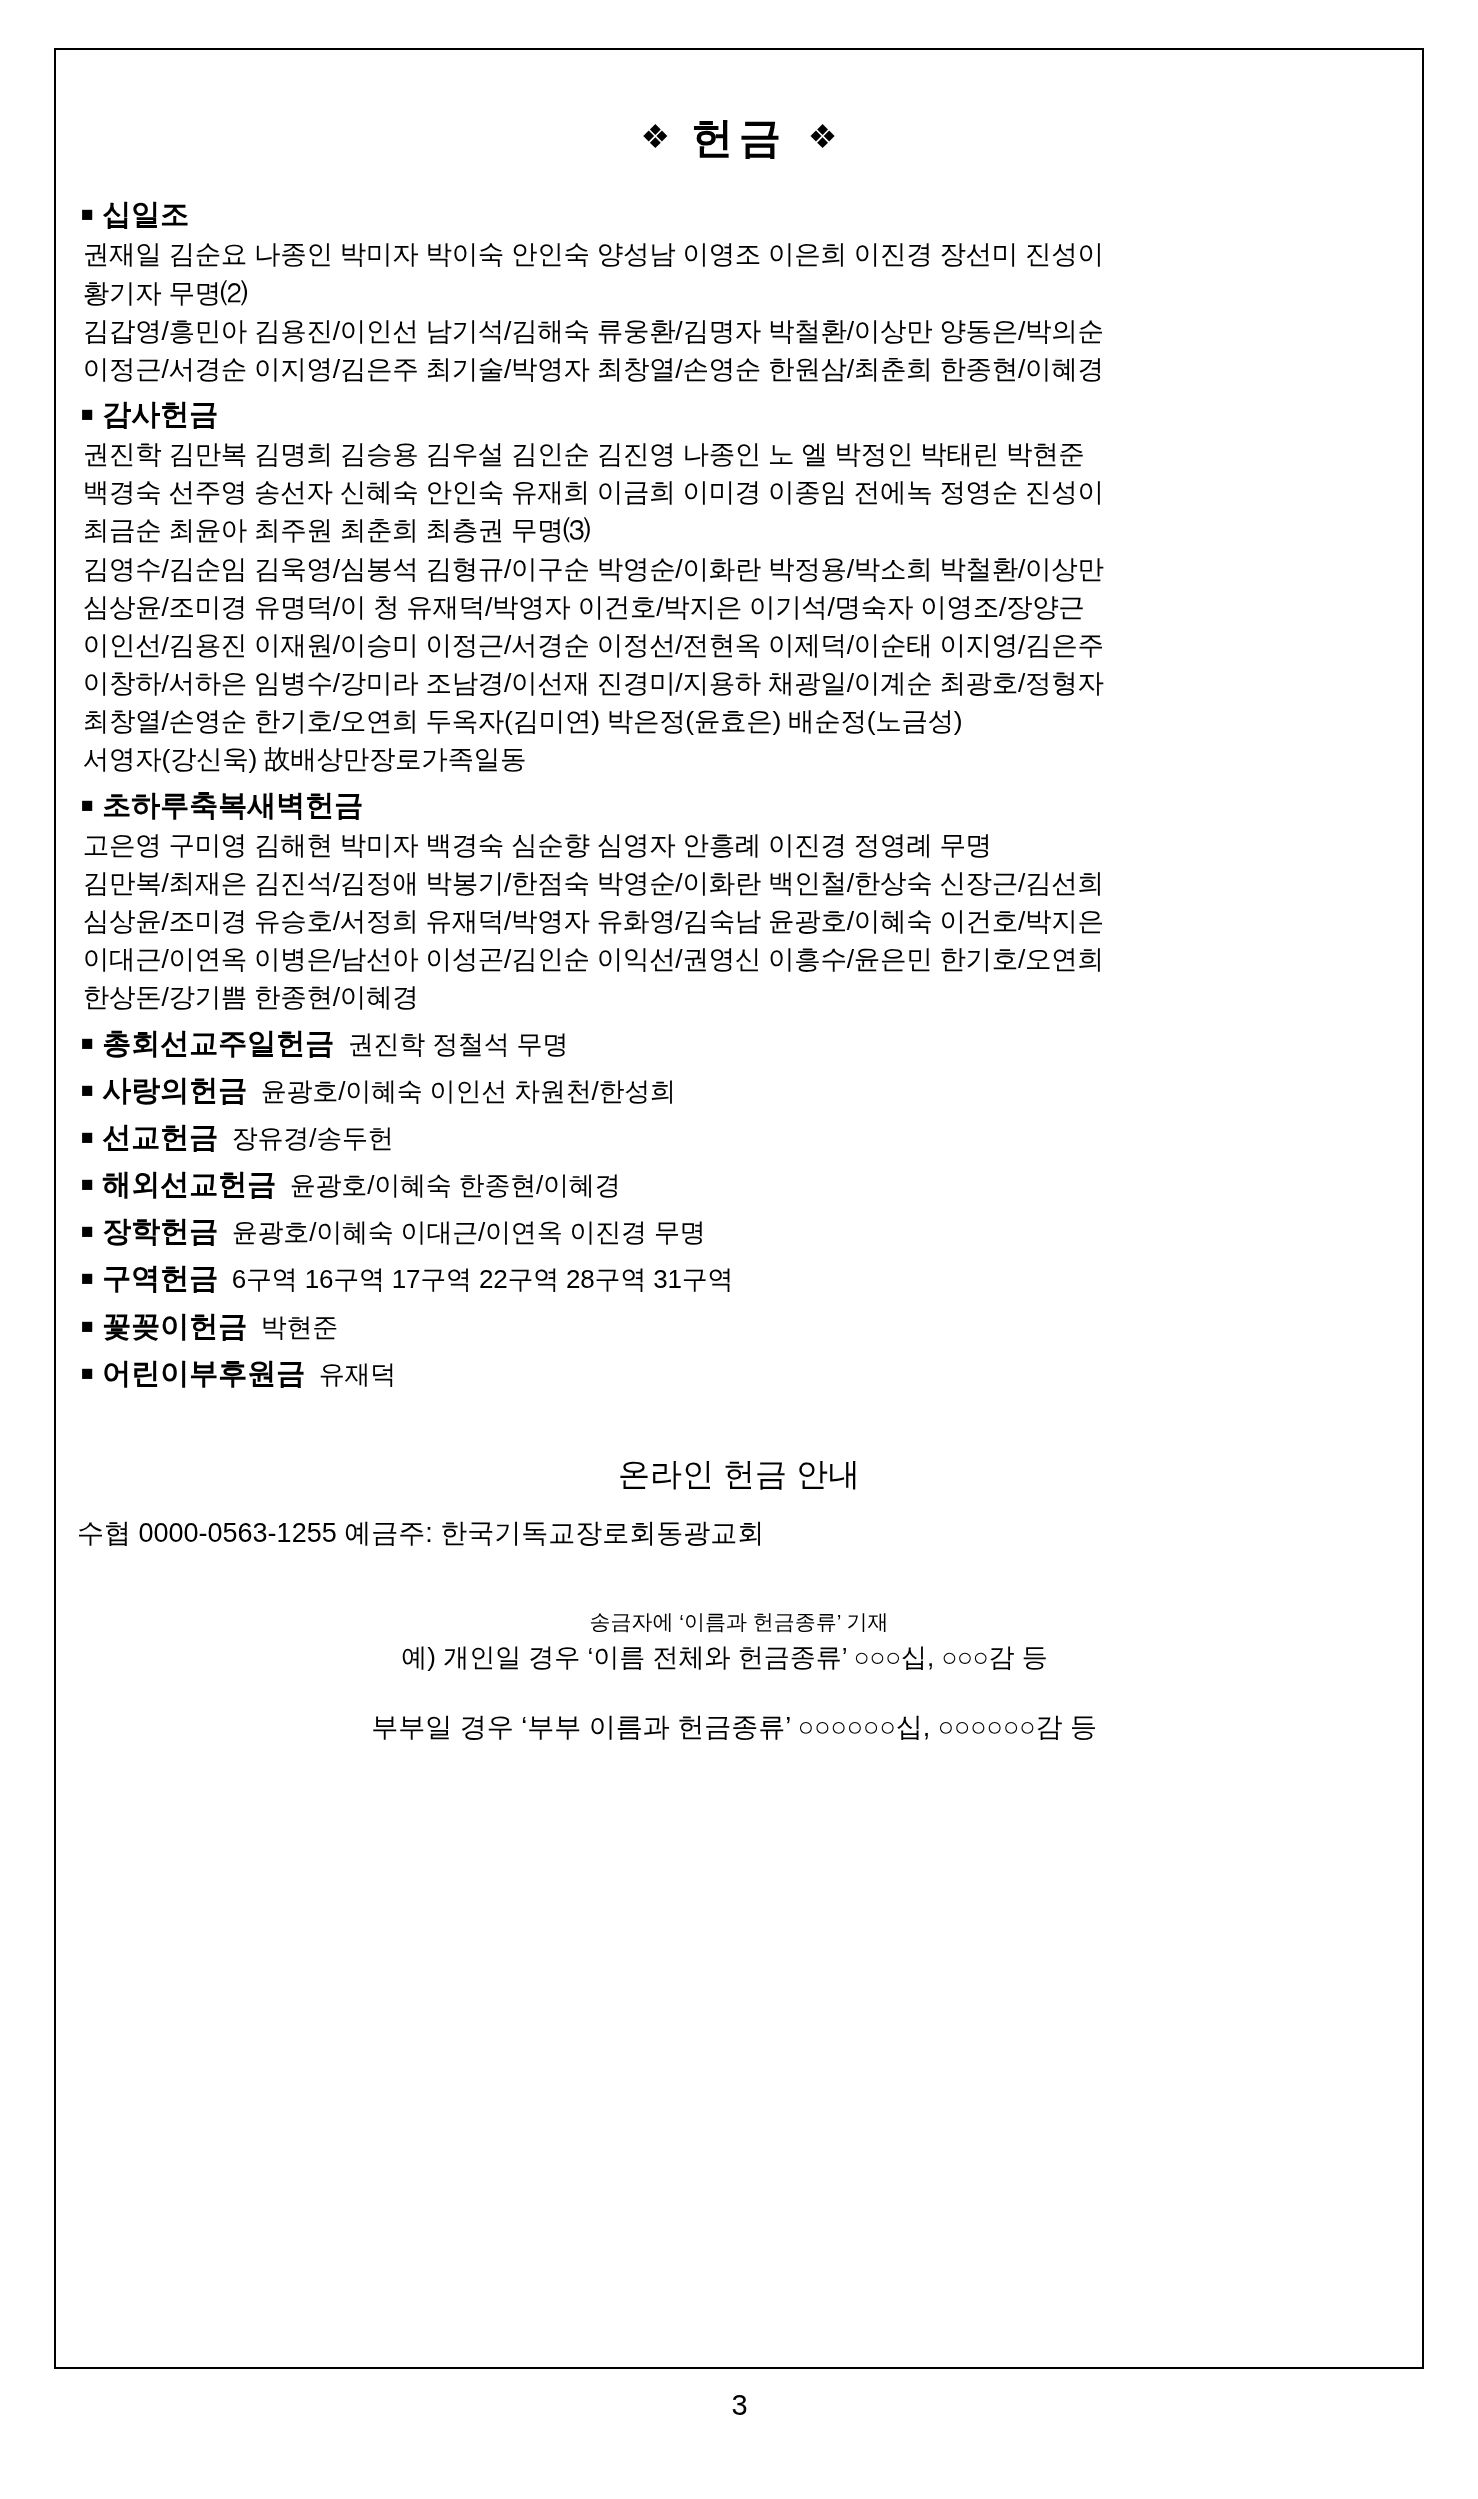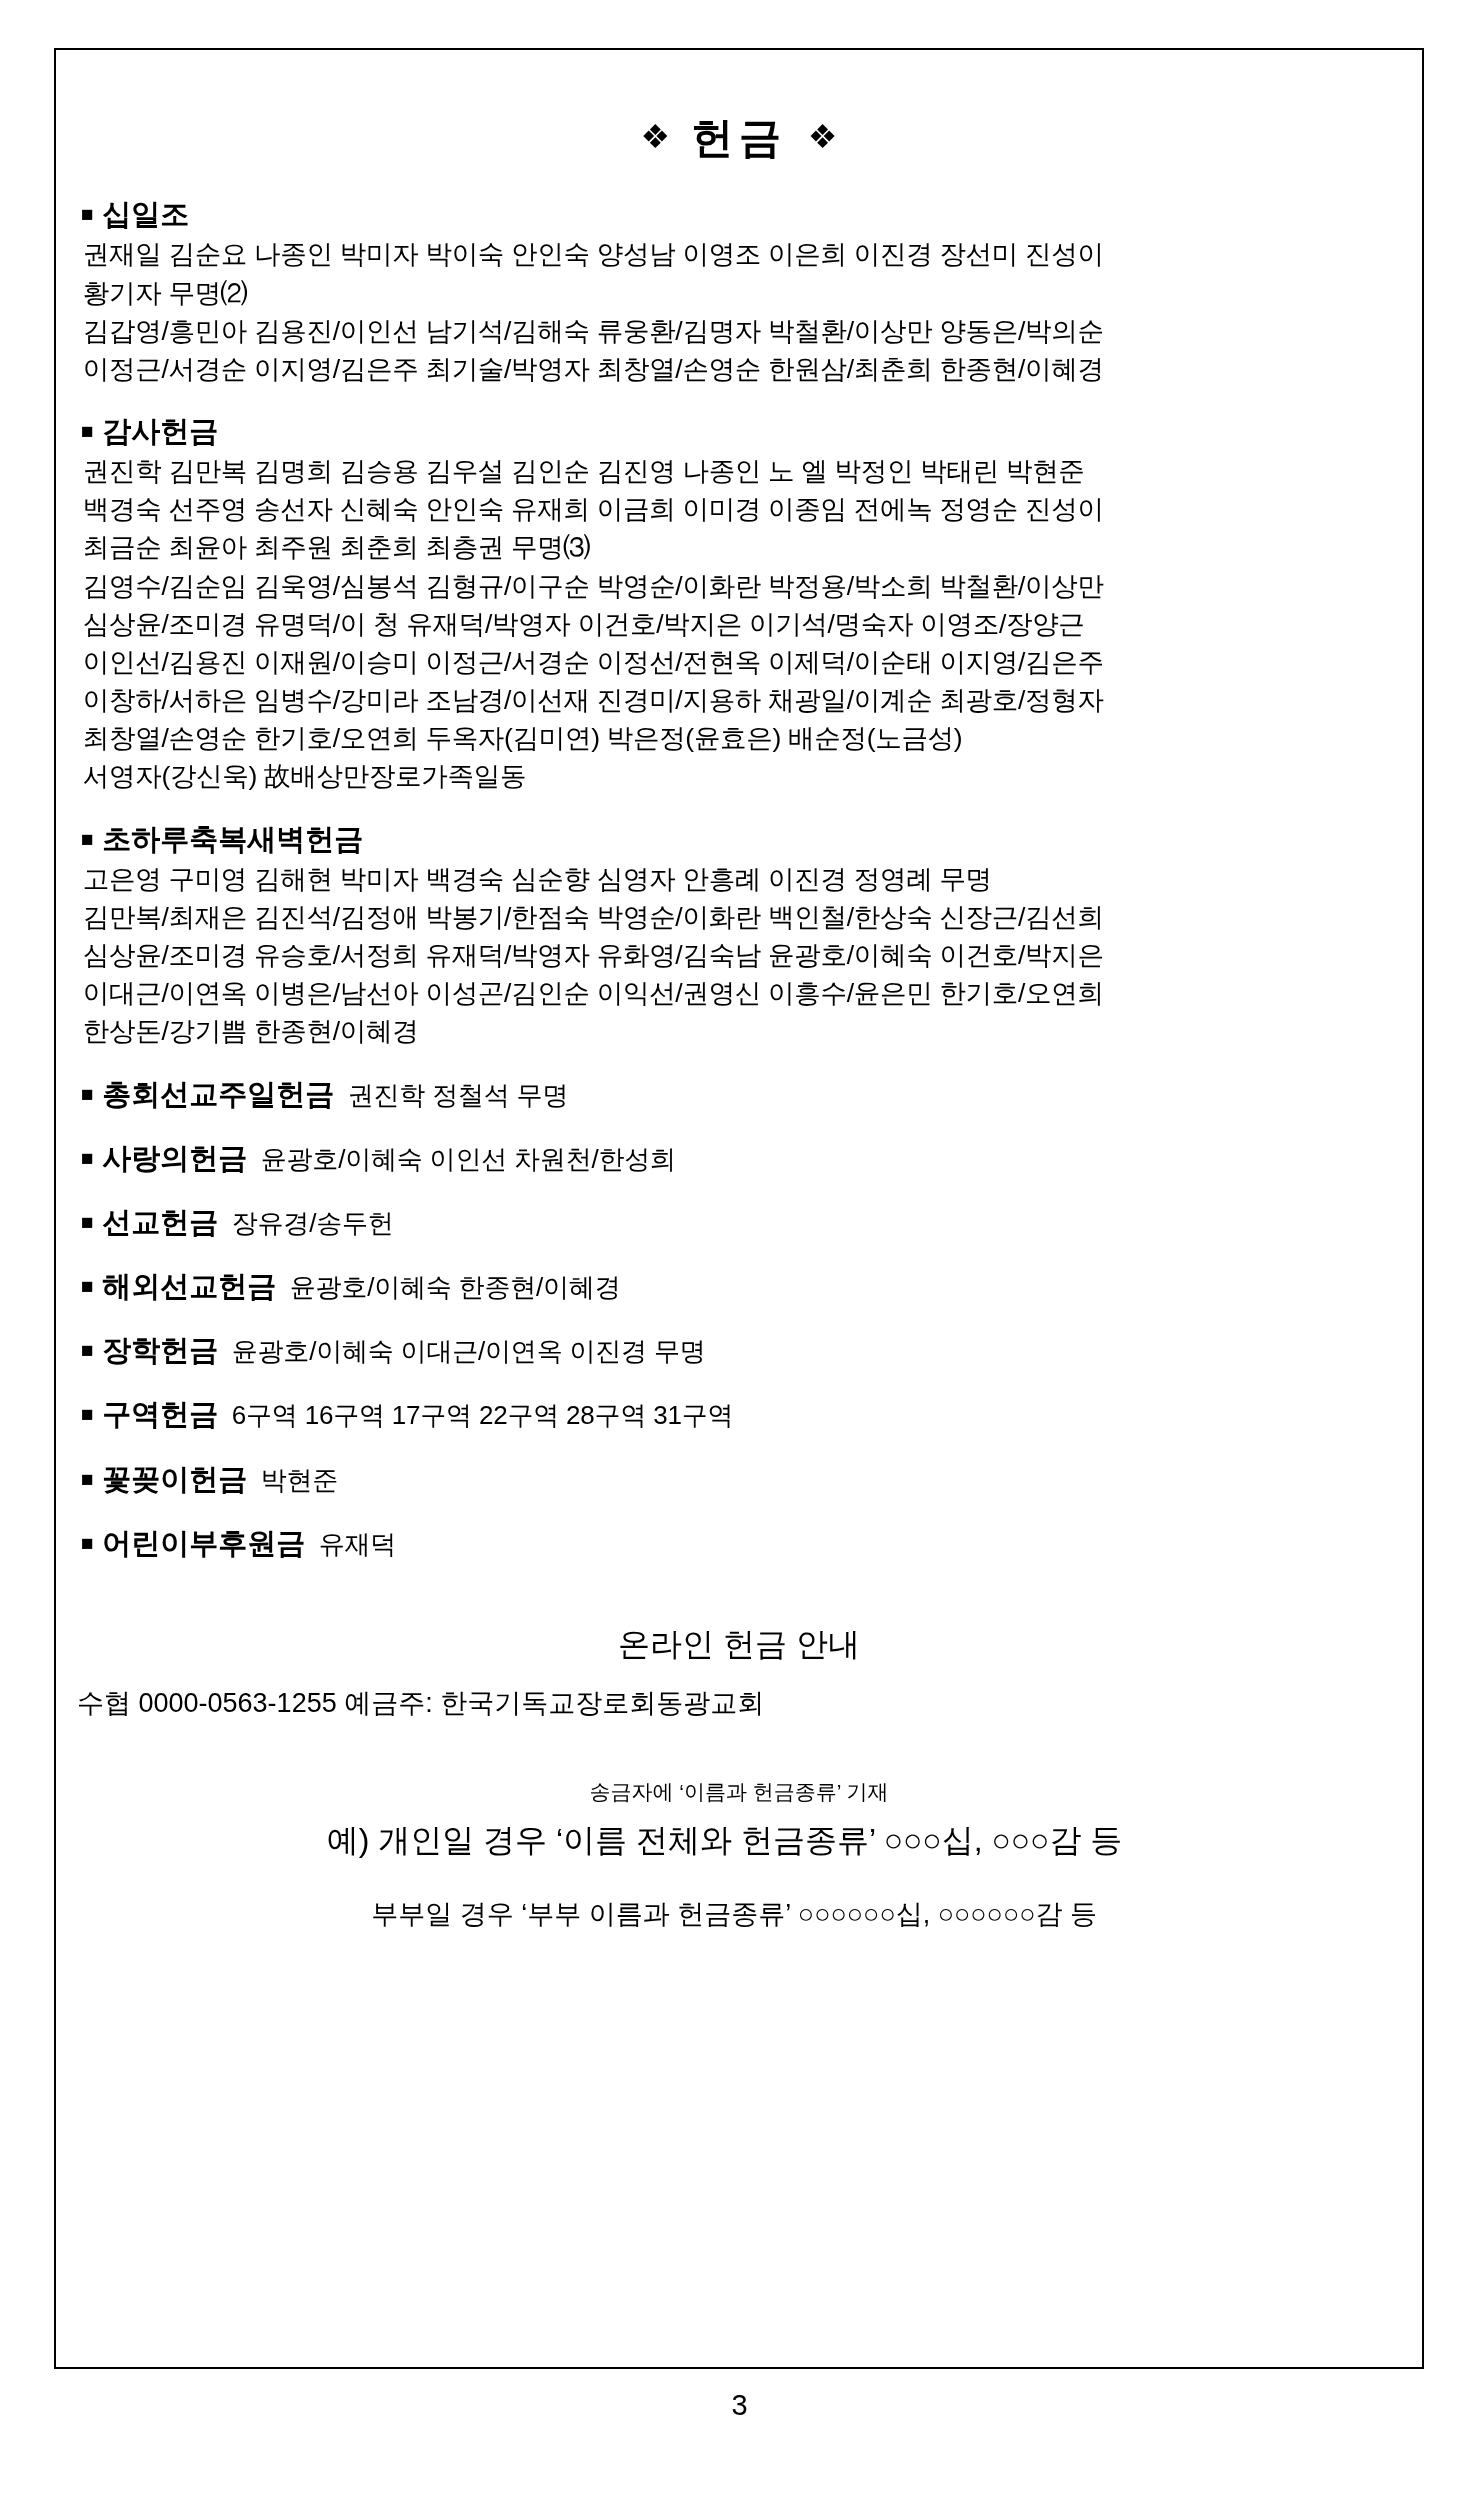--- a/index.html
+++ b/index.html
@@ -53,21 +53,21 @@
   .title .titletext {
     padding: 0 21px;
   }
   .section {
     margin-top: 3.9px;
   }
   .sec-head {
     font-size: 29px;
     font-weight: bold;
     line-height: 1.42;
-    margin-top: 23px;
+    margin-top: 6px;
     padding-left: 3.9px;
     white-space: nowrap;
   }
   .sec-head .bullet {
     font-size: 21px;
     vertical-align: 2.9px;
     margin-right: 8.7px;
   }
   .sec-head .inlinebody {
     font-weight: normal;
@@ -94,22 +94,22 @@
     line-height: 1.5;
   }
   .note-1 {
     text-align: center;
     font-size: 21px;
     margin-top: 52px;
     line-height: 1.5;
   }
   .note-2 {
     text-align: center;
-    font-size: 32px;
-    margin-top: 9px;
+    font-size: 26px;
+    margin-top: 1px;
     line-height: 1.5;
     padding-right: 29px;
   }
   .note-3 {
     text-align: center;
     font-size: 27px;
     margin-top: 30px;
     line-height: 1.5;
     padding-right: 9.6px;
   }

